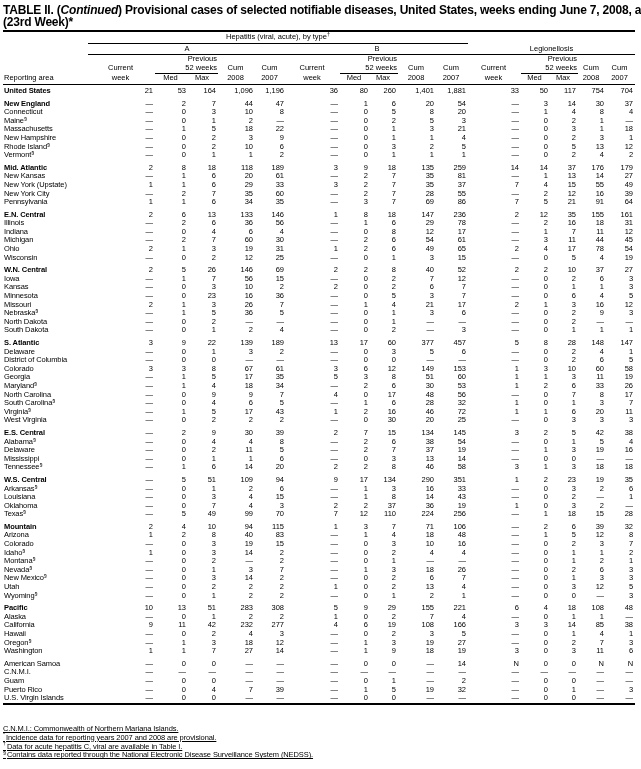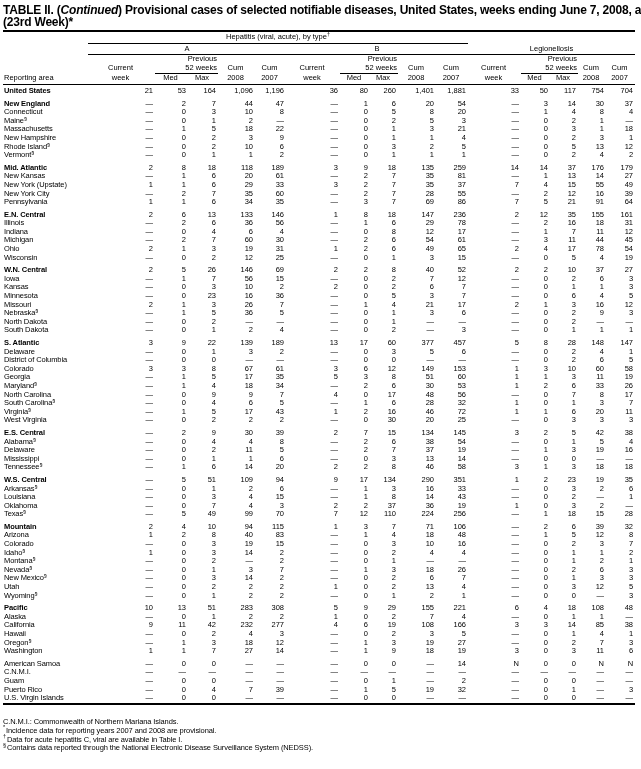--- a/index.html
+++ b/index.html
@@ -32,21 +32,21 @@
     font-size:7.5px; line-height:8.6px; padding:0 2px 0 0;
     white-space:nowrap; overflow:hidden;
   }
   td.num { text-align:right; }
   td.area { text-align:left; padding-left:1px; letter-spacing:-0.1px; }
   tr.bold td.area { font-weight:bold; }
   tr.gap td { padding-top:4px; }
   tr.first td { padding-top:2px; }
   sup { font-size:5.5px; line-height:0; }
 
-  .footnotes { margin-top:13px; font-size:7.5px; line-height:8.9px; letter-spacing:-0.1px; }
+  .footnotes { margin-top:20px; font-size:7.5px; line-height:8.9px; letter-spacing:-0.1px;text-decoration:underline; }
   .footnotes .legend span { margin-right:10px; }
   .fnote { padding-left:5px; }
   .fnote sup { margin-left:-5px; margin-right:1px; }
 </style>
 </head>
 <body>
 
 <div class="page">
 
   <div class="title"><span>TABLE II. (</span><span class="cont">Continued</span><span>) Provisional cases of selected notifiable diseases, United States, weeks ending June 7, 2008, and June 9, 2007</span><br><span>(23rd Week)*</span></div>

